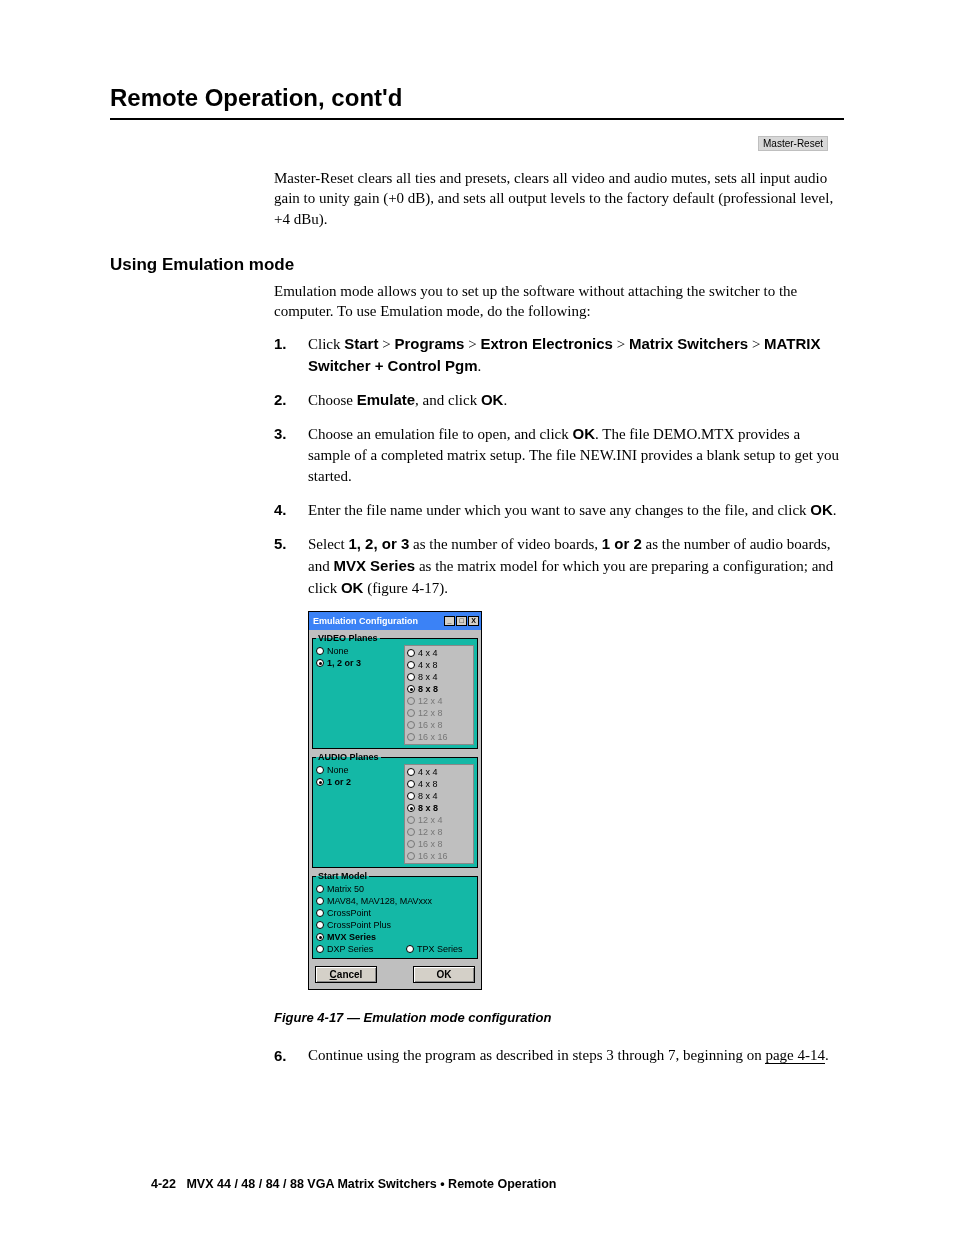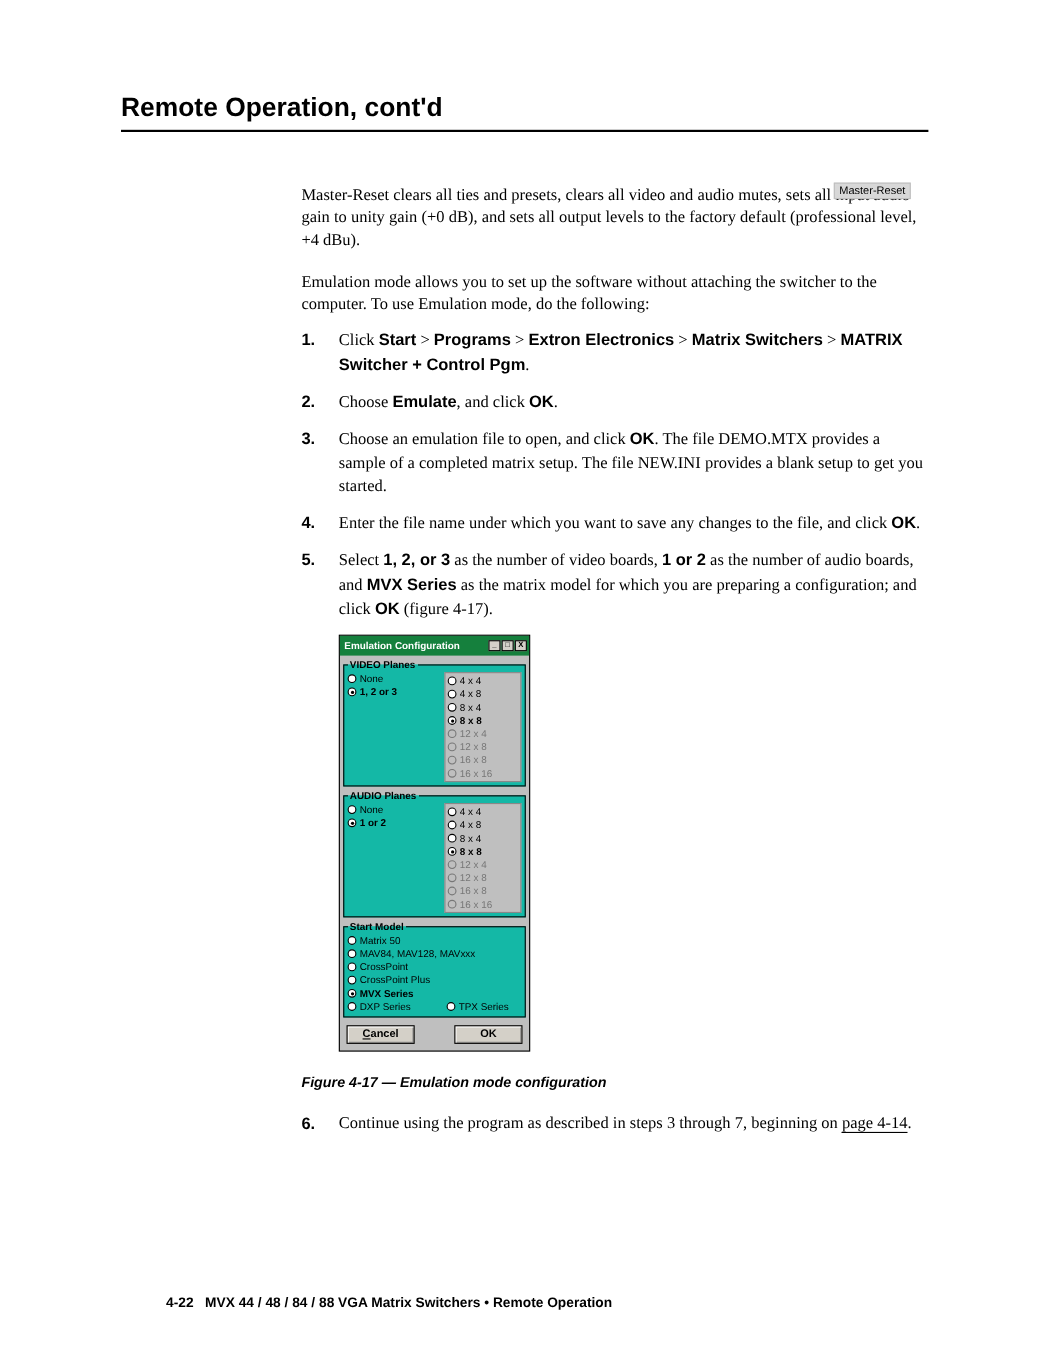--- a/index.html
+++ b/index.html
@@ -21,21 +21,21 @@
     font-family: Verdana, Geneva, sans-serif;
     font-weight: 700;
     font-size: 24px;
     border-bottom: 2px solid #000;
     padding-bottom: 6px;
     margin-bottom: 48px;
   }
   .master-badge {
     position: absolute;
     right: 126px;
-    top: 166px;
+    top: 136px;
     background: #d8d8d8;
     border: 1px solid #bfbfbf;
     font-family: Tahoma, sans-serif;
     font-size: 10px;
     padding: 1px 4px;
   }
   .sec-heading {
     font-family: Verdana, Geneva, sans-serif;
     font-weight: 700;
     font-size: 12.5px;
@@ -84,21 +84,21 @@
   }
   .emucfg {
     width: 172px;
     border: 1px solid #000;
     background: #bfbfbf;
     font-family: Tahoma, Arial, sans-serif;
     font-size: 9px;
     color: #000;
   }
   .emu-titlebar {
-    background: #15803d;
+    background: #3b82f6;
     color: #fff;
     font-weight: 700;
     font-size: 9px;
     display: flex;
     align-items: center;
     justify-content: space-between;
     padding: 2px 2px 2px 4px;
     height: 14px;
   }
   .emu-wbtns { display: flex; gap: 1px; }
@@ -197,20 +197,21 @@
 </head>
 <body>
 <div class="page">
 
   <div class="chapter-title">Remote Operation, cont'd</div>
 
   <div class="master-badge">Master-Reset</div>
 
   <div class="body-block">Master-Reset clears all ties and presets, clears all video and audio mutes, sets all input audio gain to unity gain (+0 dB), and sets all output levels to the factory default (professional level, +4 dBu).</div>
 
+  <div class="h2">Using Emulation mode</div>
   <div class="body-block" style="margin-bottom:4px;">Emulation mode allows you to set up the software without attaching the switcher to the computer.  To use Emulation mode, do the following:</div>
 
   <ol class="steps">
     <li>
       <span class="num">1.</span>
       <span class="txt">
         <span>Click </span><span class="b">Start</span><span> &gt; </span><span class="b">Programs</span><span> &gt; </span><span class="b">Extron Electronics</span><span> &gt; </span><span class="b">Matrix Switchers</span><span> &gt; </span><span class="b">MATRIX Switcher + Control Pgm</span><span>.</span>
       </span>
     </li>
     <li>

